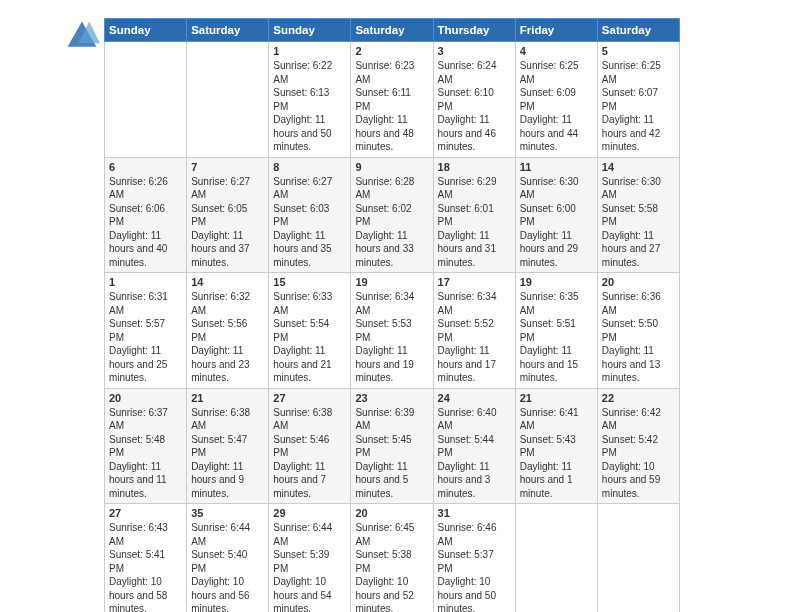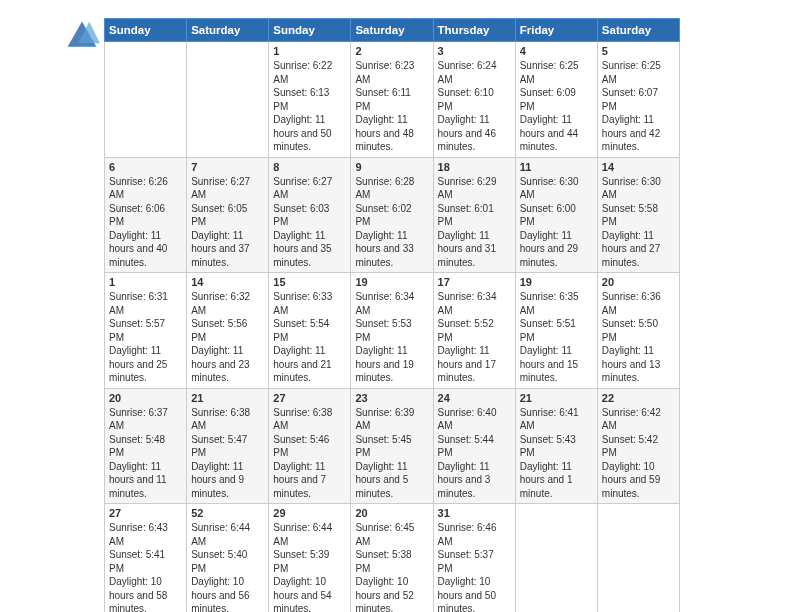--- a/index.html
+++ b/index.html
@@ -246,21 +246,21 @@
             <span class="day-num">22</span>
             <div class="day-info">Sunrise: 6:42 AM<br>Sunset: 5:42 PM<br>Daylight: 10 hours and 59 minutes.</div>
           </td>
         </tr>
         <tr>
           <td>
             <span class="day-num">27</span>
             <div class="day-info">Sunrise: 6:43 AM<br>Sunset: 5:41 PM<br>Daylight: 10 hours and 58 minutes.</div>
           </td>
           <td>
-            <span class="day-num">52</span>
+            <span class="day-num">35</span>
             <div class="day-info">Sunrise: 6:44 AM<br>Sunset: 5:40 PM<br>Daylight: 10 hours and 56 minutes.</div>
           </td>
           <td>
             <span class="day-num">29</span>
             <div class="day-info">Sunrise: 6:44 AM<br>Sunset: 5:39 PM<br>Daylight: 10 hours and 54 minutes.</div>
           </td>
           <td>
             <span class="day-num">20</span>
             <div class="day-info">Sunrise: 6:45 AM<br>Sunset: 5:38 PM<br>Daylight: 10 hours and 52 minutes.</div>
           </td>

